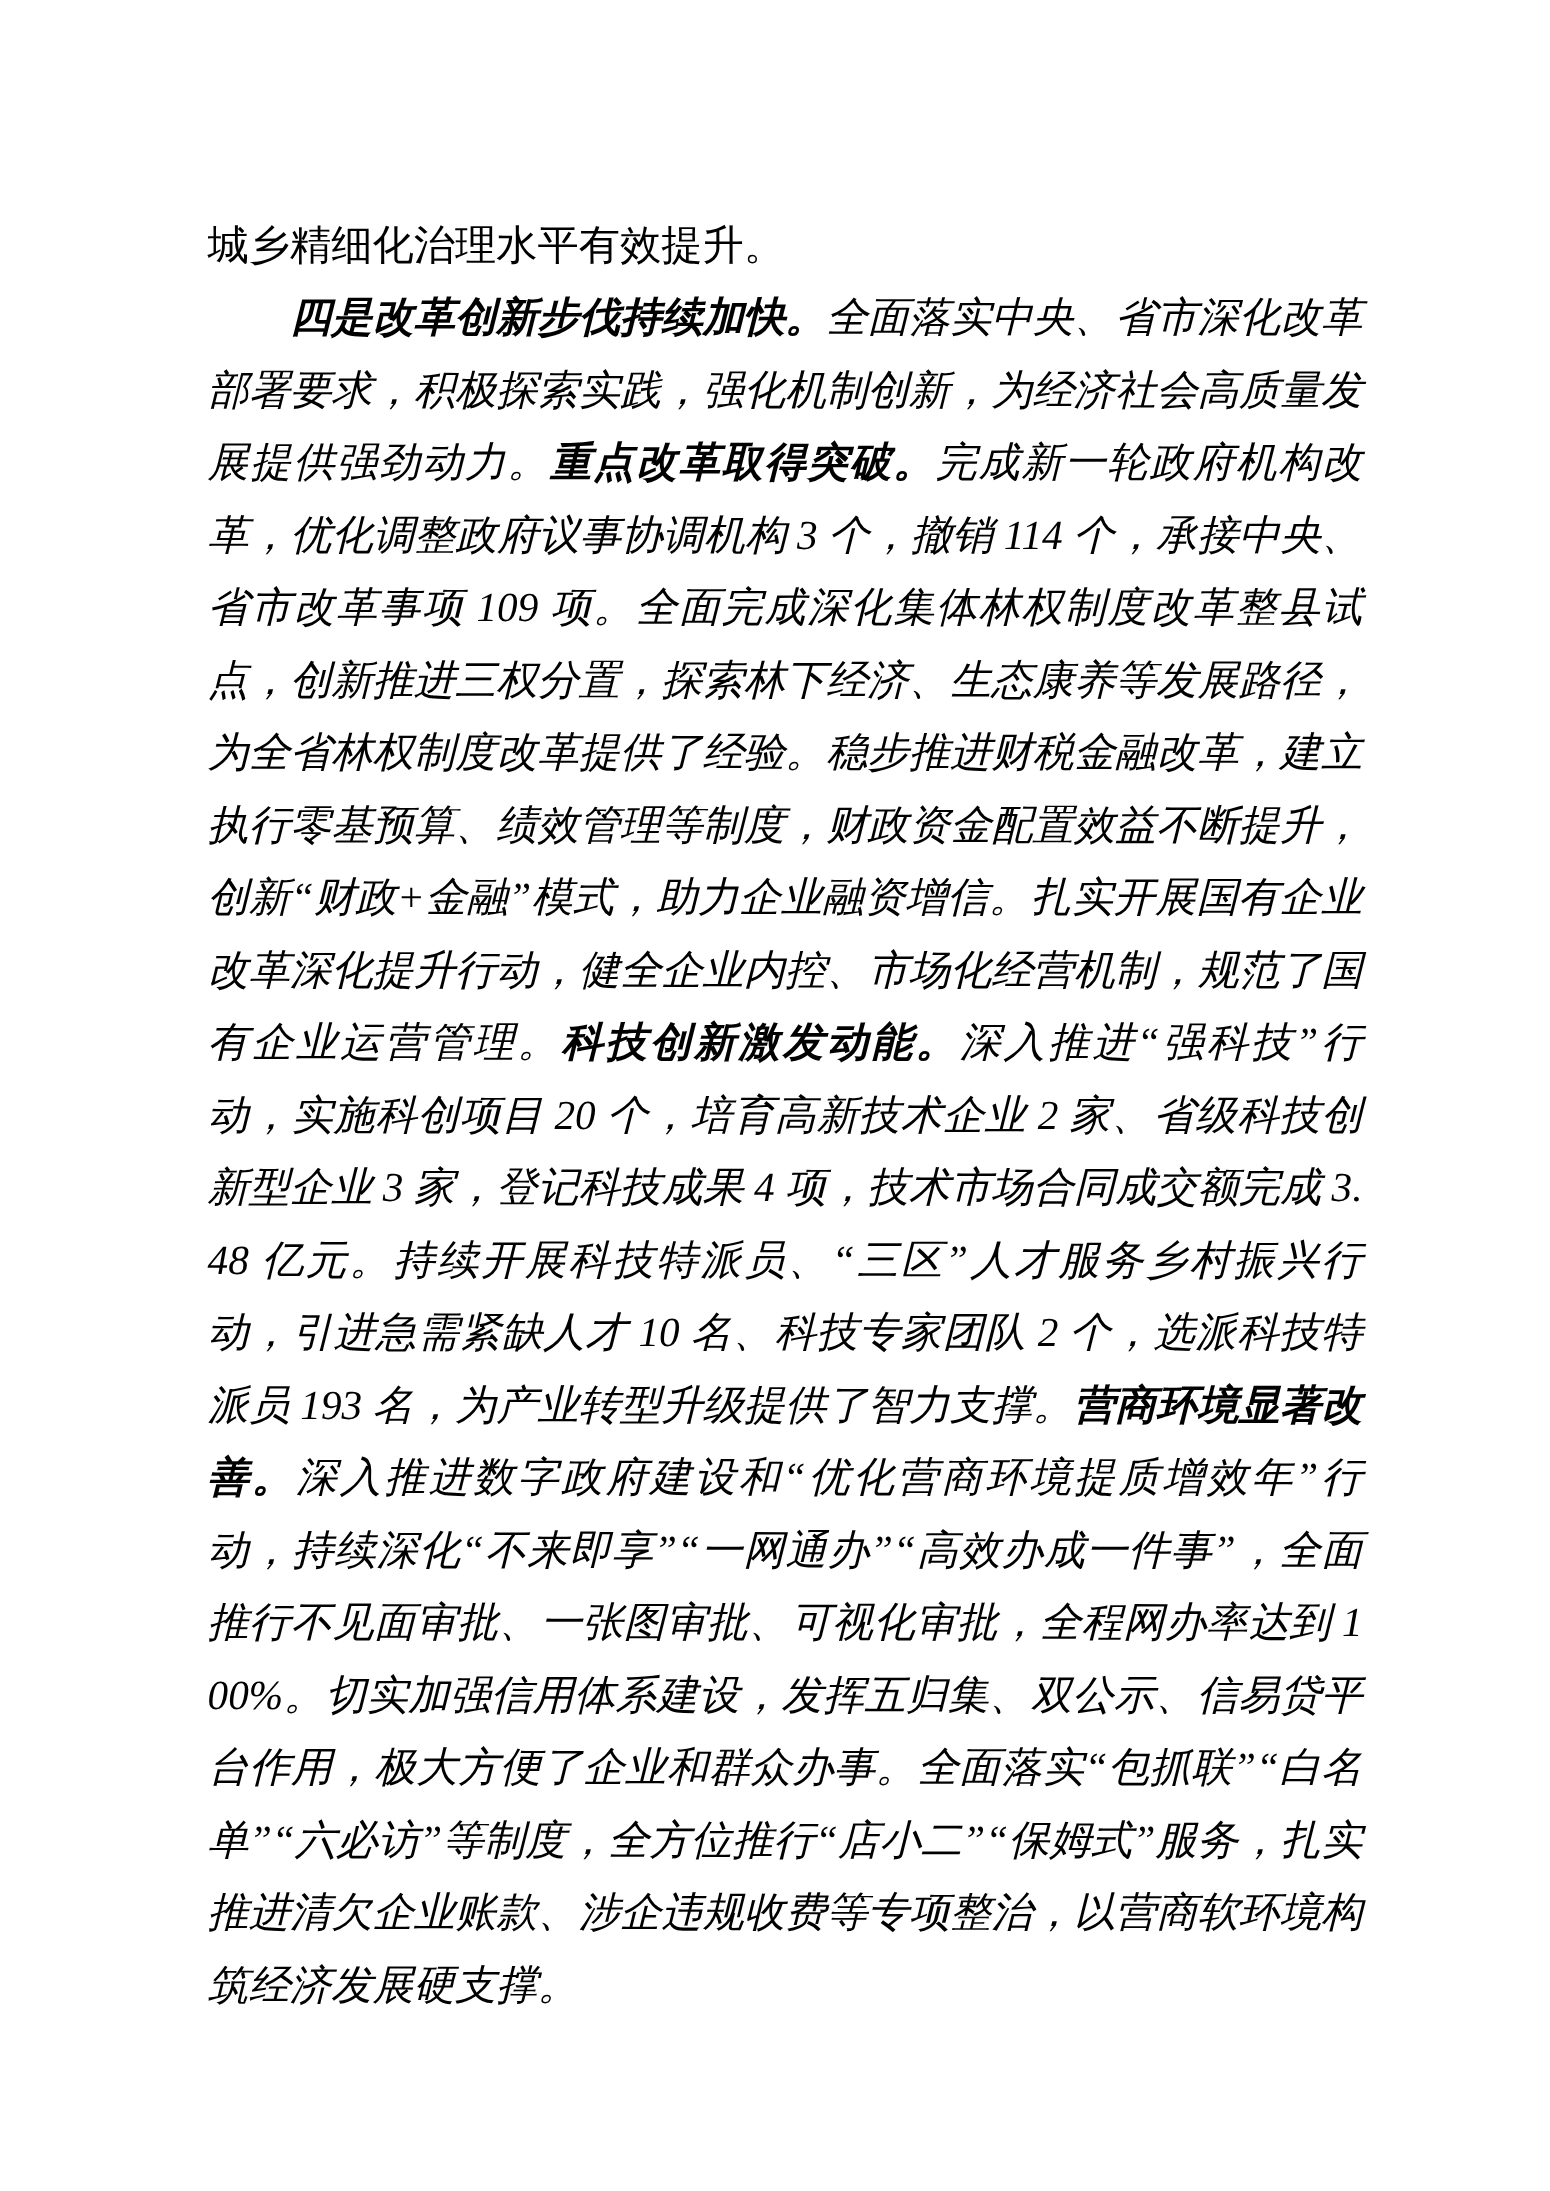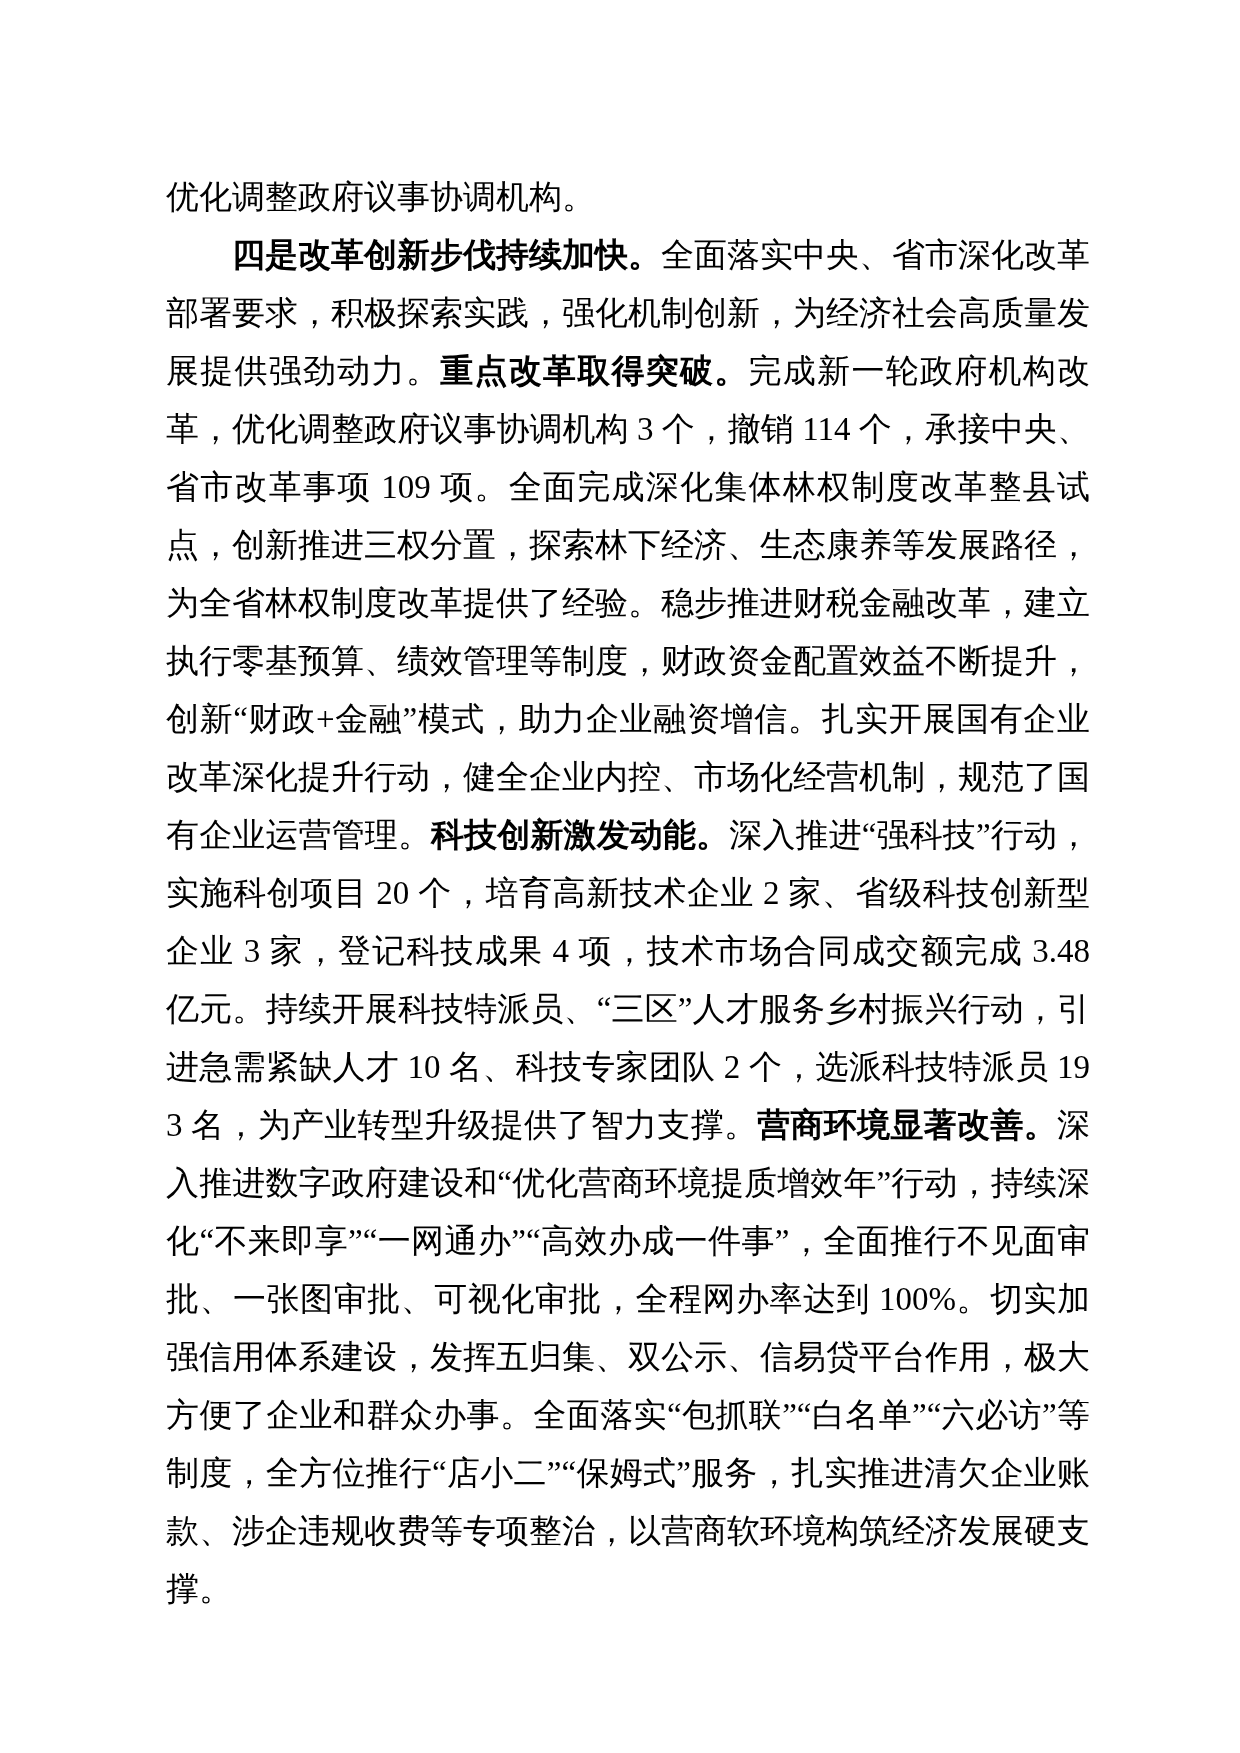--- a/index.html
+++ b/index.html
@@ -26,29 +26,30 @@
     text-align: justify;
     text-justify: inter-ideograph;
     word-break: break-all;
   }
   .para {
     margin: 0;
     padding: 0;
   }
   .para.indent {
     text-indent: 2em;
+    font-style: italic;
   }
   .run {
     font-weight: 400;
   }
   .run-bold {
     font-weight: 700;
   }
 </style>
 </head>
 <body>
 
 <div class="page" style="background: rgb(255, 255, 255);">
   <div class="text-block" id="doc-body" style="color: rgb(0, 0, 0);">
-      <p class="para"><span class="run">优化调整政府议事协调机构。</span></p>
+      <p class="para"><span class="run">城乡精细化治理水平有效提升。</span></p>
       <p class="para indent"><span class="run run-bold">四是改革创新步伐持续加快。</span><span class="run">全面落实中央、省市深化改革部署要求，积极探索实践，强化机制创新，为经济社会高质量发展提供强劲动力。</span><span class="run run-bold">重点改革取得突破。</span><span class="run">完成新一轮政府机构改革，优化调整政府议事协调机构 3 个，撤销 114 个，承接中央、省市改革事项 109 项。全面完成深化集体林权制度改革整县试点，创新推进三权分置，探索林下经济、生态康养等发展路径，为全省林权制度改革提供了经验。稳步推进财税金融改革，建立执行零基预算、绩效管理等制度，财政资金配置效益不断提升，创新“财政+金融”模式，助力企业融资增信。扎实开展国有企业改革深化提升行动，健全企业内控、市场化经营机制，规范了国有企业运营管理。</span><span class="run run-bold">科技创新激发动能。</span><span class="run">深入推进“强科技”行动，实施科创项目 20 个，培育高新技术企业 2 家、省级科技创新型企业 3 家，登记科技成果 4 项，技术市场合同成交额完成 3.48 亿元。持续开展科技特派员、“三区”人才服务乡村振兴行动，引进急需紧缺人才 10 名、科技专家团队 2 个，选派科技特派员 193 名，为产业转型升级提供了智力支撑。</span><span class="run run-bold">营商环境显著改善。</span><span class="run">深入推进数字政府建设和“优化营商环境提质增效年”行动，持续深化“不来即享”“一网通办”“高效办成一件事”，全面推行不见面审批、一张图审批、可视化审批，全程网办率达到 100%。切实加强信用体系建设，发挥五归集、双公示、信易贷平台作用，极大方便了企业和群众办事。全面落实“包抓联”“白名单”“六必访”等制度，全方位推行“店小二”“保姆式”服务，扎实推进清欠企业账款、涉企违规收费等专项整治，以营商软环境构筑经济发展硬支撑。</span></p>
     </div>
 </div>
 
 </body></html>

